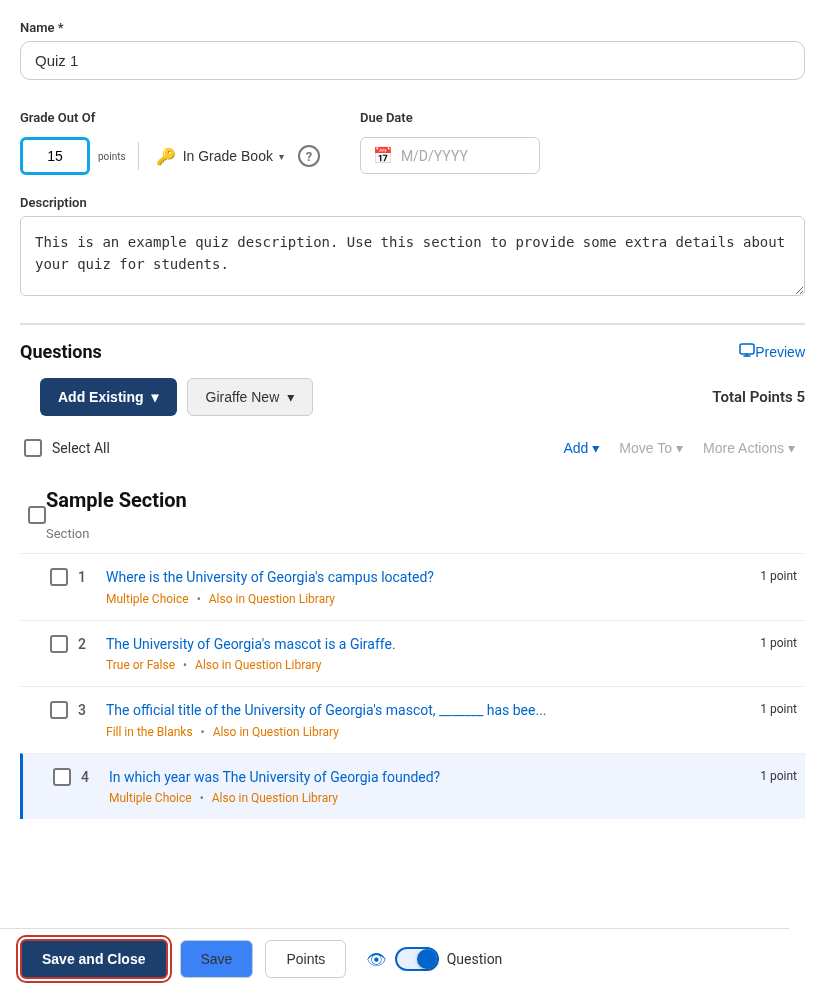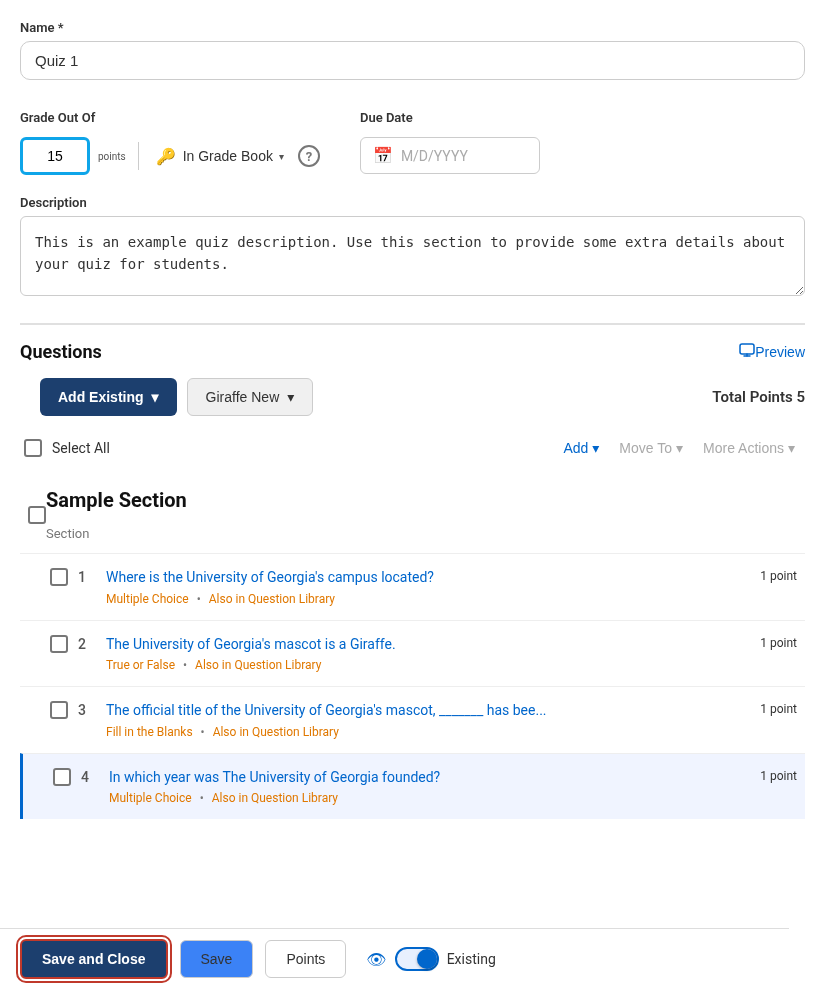--- a/index.html
+++ b/index.html
@@ -566,15 +566,15 @@
 
 <div class="bottom-bar">
   <button class="btn-save-close">Save and Close</button>
   <button class="btn-save">Save</button>
   <button class="btn-cancel">Points</button>
   <div class="visible-toggle">
     <span class="eye-icon">👁</span>
     <div class="toggle-track on">
       <div class="toggle-knob"></div>
     </div>
-    <span class="visible-label">Existing</span>
+    <span class="visible-label">Question</span>
   </div>
 </div>
 
 </body></html>

